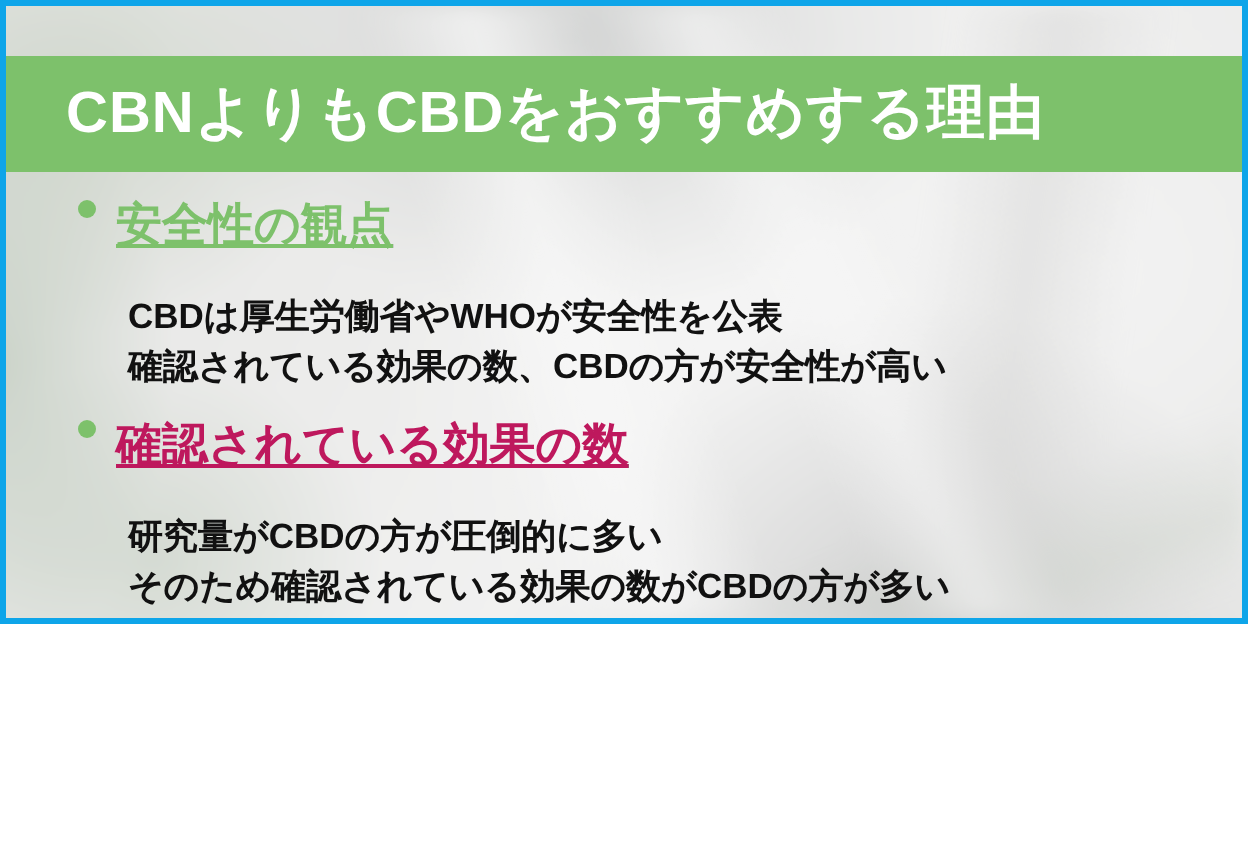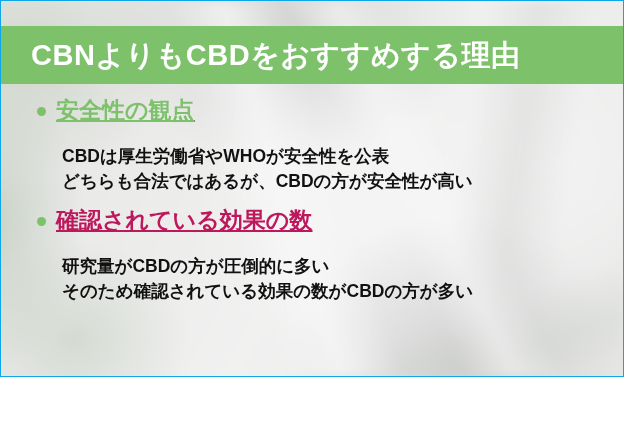--- a/index.html
+++ b/index.html
@@ -7,24 +7,24 @@
     padding: 0;
     background: #ffffff;
   }
   body {
     font-family: "Liberation Sans", "DejaVu Sans", sans-serif;
   }
 
   .slide {
     position: relative;
     width: 624px;
-    height: 377px;
+    height: 312px;
     overflow: hidden;
     box-sizing: border-box;
-    border: 1px solid #0ea5e9;
+    border: 3px solid #0ea5e9;
     background: #e4e4e2;
   }
 
   
   .bg-layer {
     position: absolute;
     inset: 0;
     background:
       radial-gradient(ellipse 180px 150px at 8% 18%, rgba(150,170,140,0.55), rgba(150,170,140,0) 72%),
       radial-gradient(ellipse 120px 200px at 2% 58%, rgba(120,150,115,0.50), rgba(120,150,115,0) 70%),
@@ -84,21 +84,21 @@
     box-sizing: border-box;
   }
 
   .section {
     margin-bottom: 13px;
   }
   .section:last-child { margin-bottom: 0; }
 
   .section-head {
     display: flex;
-    align-items: center;
+    align-items: flex-start;
     gap: 10px;
     padding-left: 18px;
     margin-bottom: 3px;
     text-decoration: underline;
   }
   .bullet-dot {
     width: 9px;
     height: 9px;
     border-radius: 50%;
     background: #7dc16b;
@@ -144,21 +144,21 @@
 
   <div class="content">
 
     <div class="section">
       <div class="section-head">
         <span class="bullet-dot" style="background: rgb(125, 193, 107);"></span>
         <span class="section-title" style="color: rgb(125, 193, 107);">安全性の観点</span>
       </div>
       <div class="section-lines">
         <div class="body-line">CBDは厚生労働省やWHOが安全性を公表</div>
-        <div class="body-line">どちらも合法ではあるが、CBDの方が安全性が高い</div>
+        <div class="body-line">確認されている効果の数、CBDの方が安全性が高い</div>
       </div>
     </div>
 
     <div class="section">
       <div class="section-head">
         <span class="bullet-dot" style="background: rgb(125, 193, 107);"></span>
         <span class="section-title" style="color: #be185d;">確認されている効果の数</span>
       </div>
       <div class="section-lines">
         <div class="body-line">研究量がCBDの方が圧倒的に多い</div>

